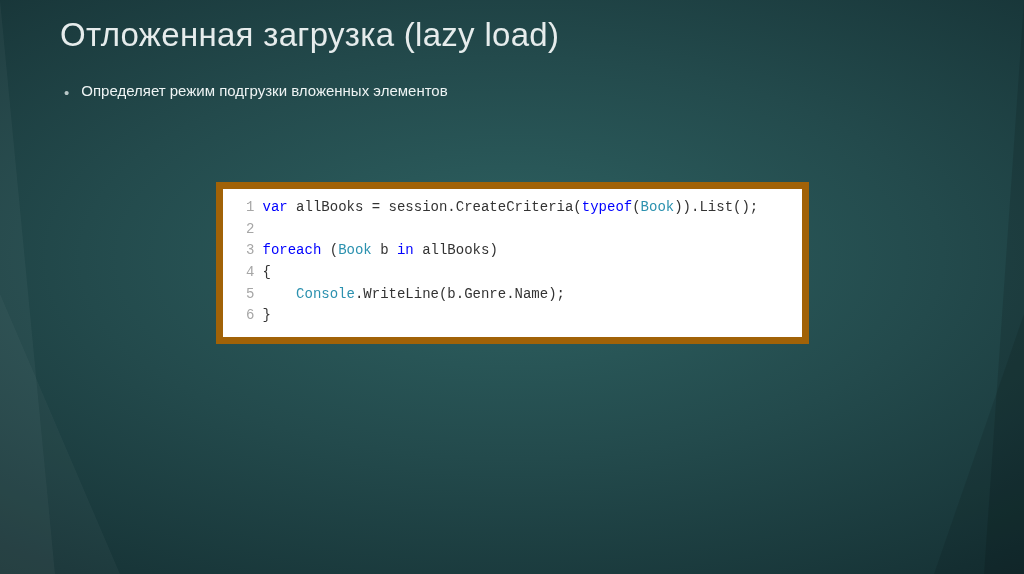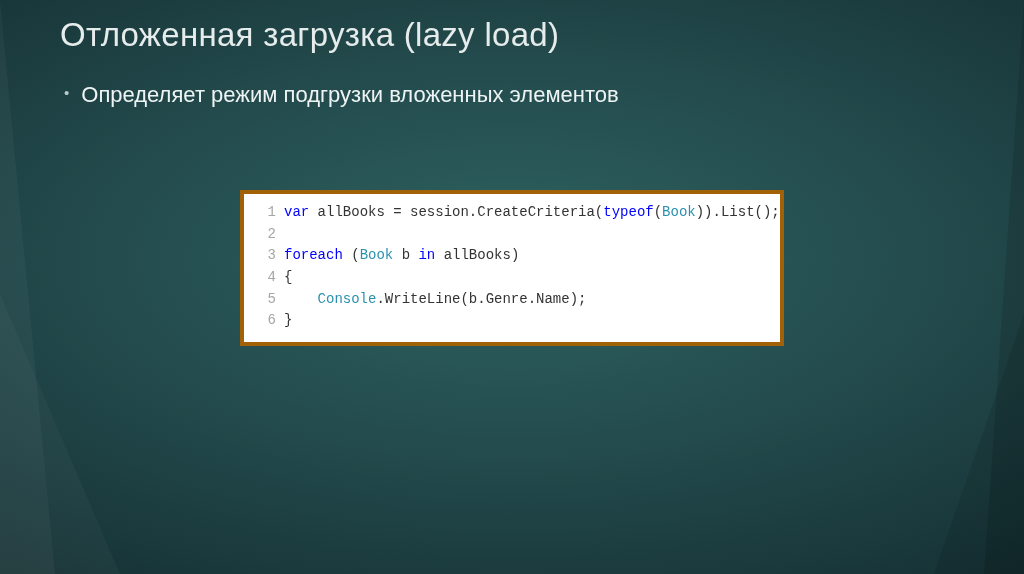--- a/index.html
+++ b/index.html
@@ -49,25 +49,25 @@
   .slide { position: relative; width: 100%; height: 100%; padding: 16px 60px; }
   .title {
     font-size: 33px;
     font-weight: 300;
     letter-spacing: 0.3px;
     color: #e6ecec;
     margin-bottom: 28px;
   }
   .bullet-row { display: flex; align-items: flex-start; gap: 12px; margin-left: 4px; }
   .bullet-dot { color: #b9c7c7; margin-top: 3px; font-size: 15px; line-height: 1; }
-  .bullet-text { font-size: 22px; font-weight: 400; color: #eef4f4; }
+  .bullet-text { font-size: 15px; font-weight: 400; color: #eef4f4; }
   .code-box {
     background: #ffffff;
-    border: 4px solid #a16207;
-    width: 544px;
+    border: 7px solid #a16207;
+    width: 593px;
     margin: 82px auto 0 auto;
     padding: 8px 12px 10px 14px;
     font-family: Consolas, "Courier New", monospace;
     font-size: 14px;
     line-height: 1.55;
     color: #333;
     white-space: pre;
   }
   .kw { color: #0000ff; }
   .typ { color: #2b91af; }

